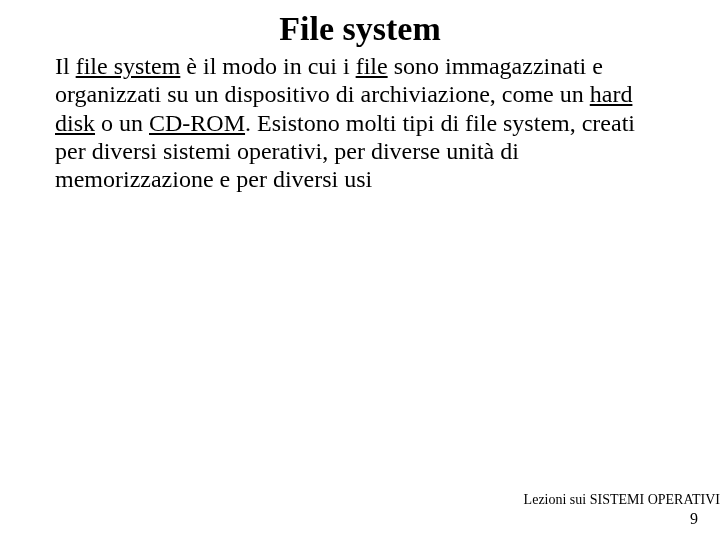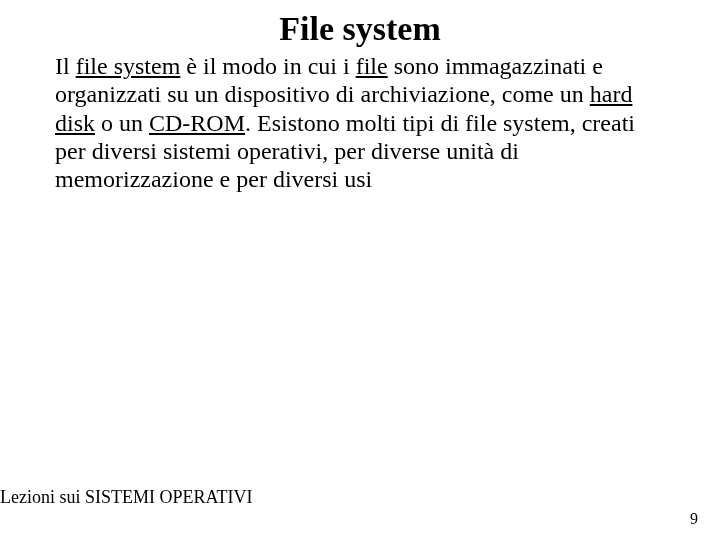--- a/index.html
+++ b/index.html
@@ -43,22 +43,22 @@
     position: absolute;
     left: 55px;
     bottom: 32px;
     font-size: 14px;
   }
   .footer-center {
     position: absolute;
     left: 0;
     width: 720px;
     bottom: 32px;
-    text-align: left;
-    font-size: 18px;
+    text-align: right;
+    font-size: 14px;
   }
   .page-num {
     position: absolute;
     right: 22px;
     bottom: 12px;
     font-size: 16px;
   }
 </style>
 </head>
 <body>

